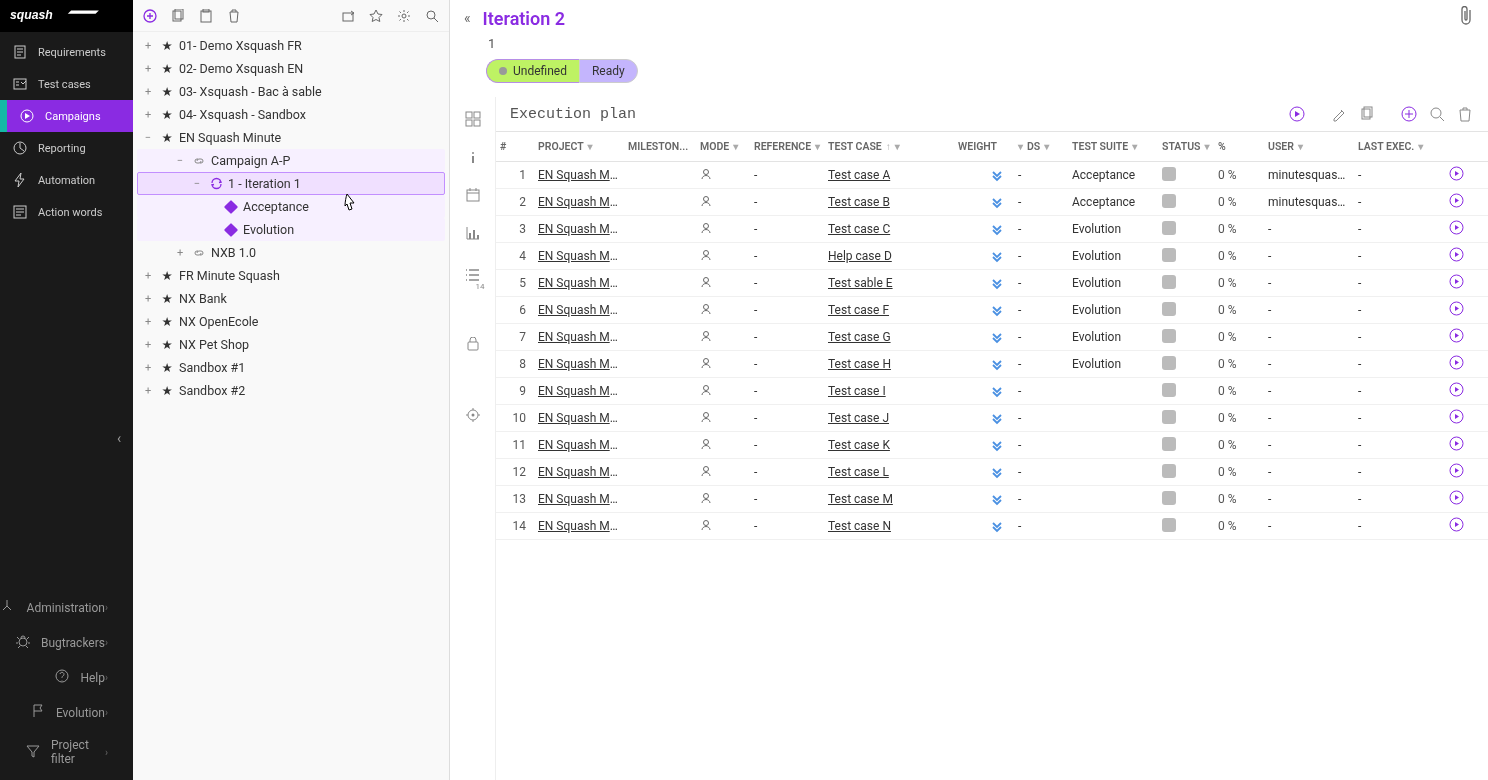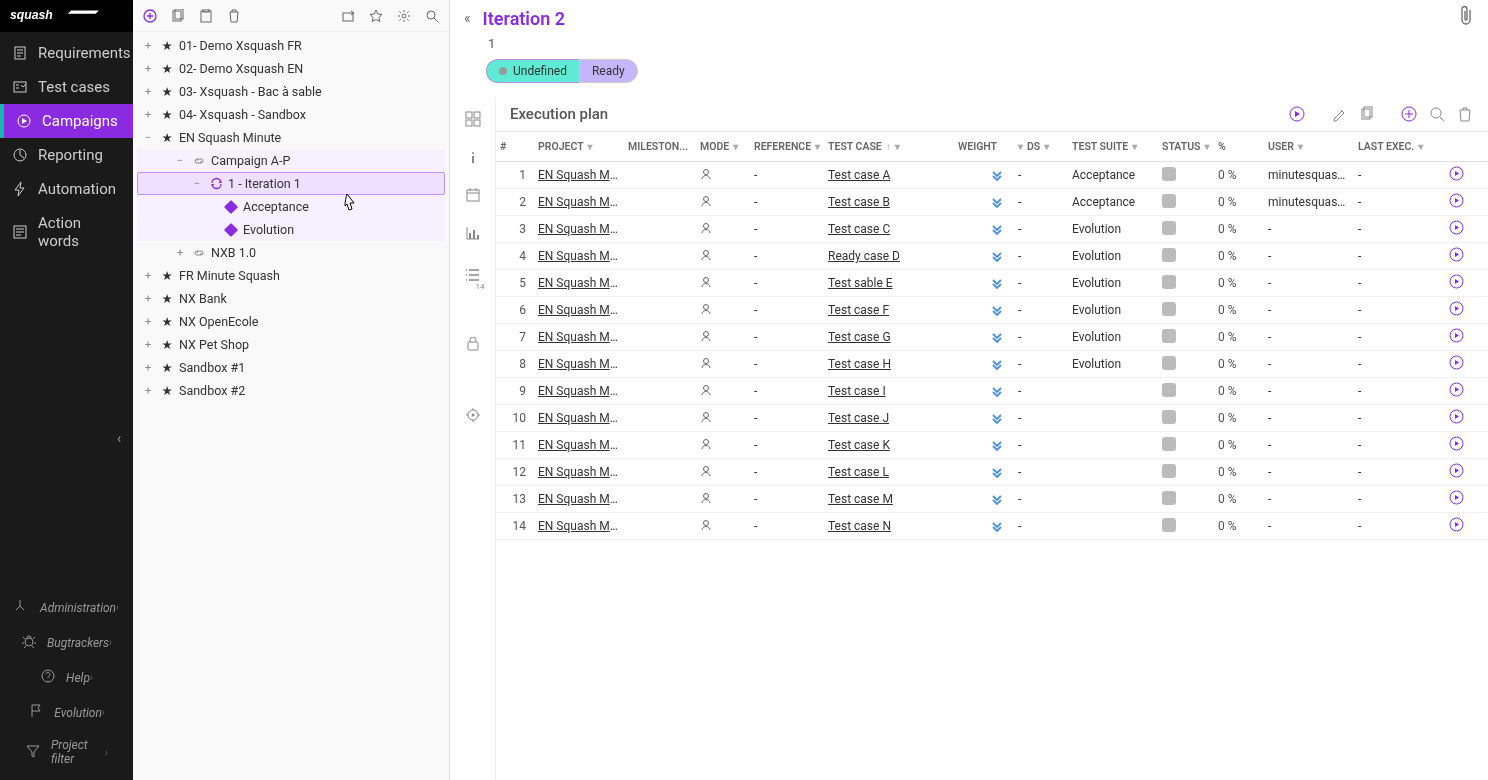--- a/index.html
+++ b/index.html
@@ -30,40 +30,39 @@
   display: flex;
   align-items: center;
 }
 .logo svg { fill: #fff; }
 .nav-section { padding: 4px 0; }
 .nav-item {
   display: flex;
   align-items: center;
   padding: 8px 12px;
   gap: 10px;
-  font-size: 15px;
+  font-size: 11px;
   color: #ccc;
   cursor: pointer;
 }
 .nav-item.active {
   background: #8a2be2;
   color: #fff;
-  border-left: 4px solid #14b8a6;
+  border-left: 7px solid #14b8a6;
 }
 .nav-item .nav-icon { width: 16px; height: 16px; flex-shrink: 0; }
 .nav-bottom { margin-top: auto; padding-bottom: 6px; }
 .nav-item-sub {
   display: flex;
   align-items: center;
-  justify-content: center;
+  justify-content: flex-end;
   padding: 8px 25px;
   font-size: 12px;
   color: #999;
   cursor: pointer;
-  font-style: italic;
 }
 .nav-item-sub .left { display: flex; align-items: center; gap: 10px; }
 .nav-item-sub .chev { font-size: 10px; color: #666; }
 .collapse-handle {
   position: absolute;
   left: 117px;
   top: 430px;
   color: #999;
   cursor: pointer;
   font-size: 14px;
@@ -158,21 +157,21 @@
   font-size: 12px;
   border: 1px solid #ccc;
   background: #c4b5fd;
   display: flex;
   align-items: center;
   gap: 6px;
   cursor: pointer;
 }
 .status-pill:first-child { border-radius: 14px 0 0 14px; border-right:none;}
 .status-pill:last-child { border-radius: 0 14px 14px 0; }
-.status-pill.active { background: #5eead4; border-color: #b68ee6; }
+.status-pill.active { background: #bef264; border-color: #b68ee6; }
 .status-pill .dot { width: 8px; height: 8px; border-radius: 50%; background: #999; }
 
 .content-body {
   flex: 1;
   display: flex;
   overflow: hidden;
 }
 .tab-rail {
   width: 46px;
   border-right: 1px solid #eee;
@@ -199,20 +198,21 @@
   flex: 1;
   display: flex;
   flex-direction: column;
   overflow: hidden;
 }
 .table-header {
   display: flex;
   align-items: center;
   padding: 8px 14px;
   justify-content: space-between;
+  font-family: Liberation Mono, monospace;
 }
 .section-title { font-size: 15px; color: #555; font-weight: 500; }
 .table-actions { display: flex; gap: 12px; }
 .table-actions .grp { display: flex; gap: 10px; padding-left:12px; }
 .act-ico { color: #8a2be2; cursor: pointer; font-size: 15px; width:18px; height:18px; display:flex; align-items:center; justify-content:center;}
 .act-ico.gray { color: #888; }
 
 .grid {
   border-top: 1px solid #e3e3e3;
   overflow-x: auto;
@@ -784,21 +784,21 @@
             </div>
             <div class="grid-row">
               <div class="cell-num">4</div>
               <div class="cell-link">EN Squash Mi...</div>
               <div></div>
               <div class="cell-mode"><svg width="12" height="12" viewBox="0 0 12 12">
                   <circle cx="6" cy="4" r="2.5" fill="none" stroke="#666"></circle>
                   <path d="M2 11c0-2 2-3.5 4-3.5s4 1.5 4 3.5" fill="none" stroke="#666"></path>
                 </svg></div>
               <div>-</div>
-              <div class="cell-link">Ready case D</div>
+              <div class="cell-link">Help case D</div>
               <div class="cell-weight">
                 <svg width="14" height="14" viewBox="0 0 14 14">
                   <path d="M3 4l4 4 4-4M3 8l4 4 4-4" stroke="#4a90e2" fill="none" stroke-width="1.8"></path>
                 </svg>
               </div>
               <div>-</div>
               <div>Evolution</div>
               <div class="cell-status"><span class="sq"></span></div>
               <div class="cell-pct">0 %</div>
               <div>-</div>

